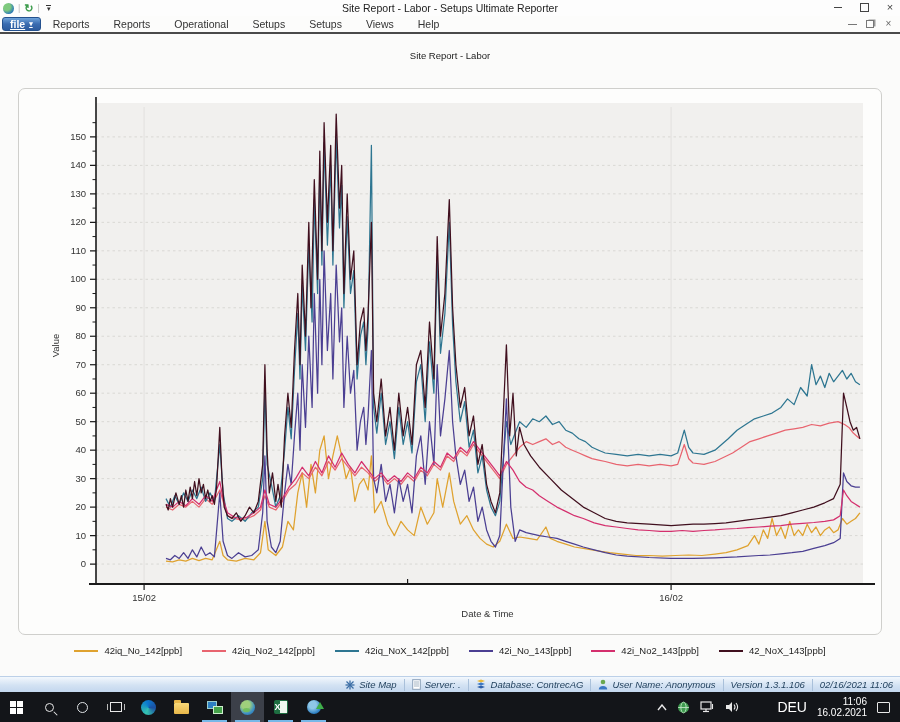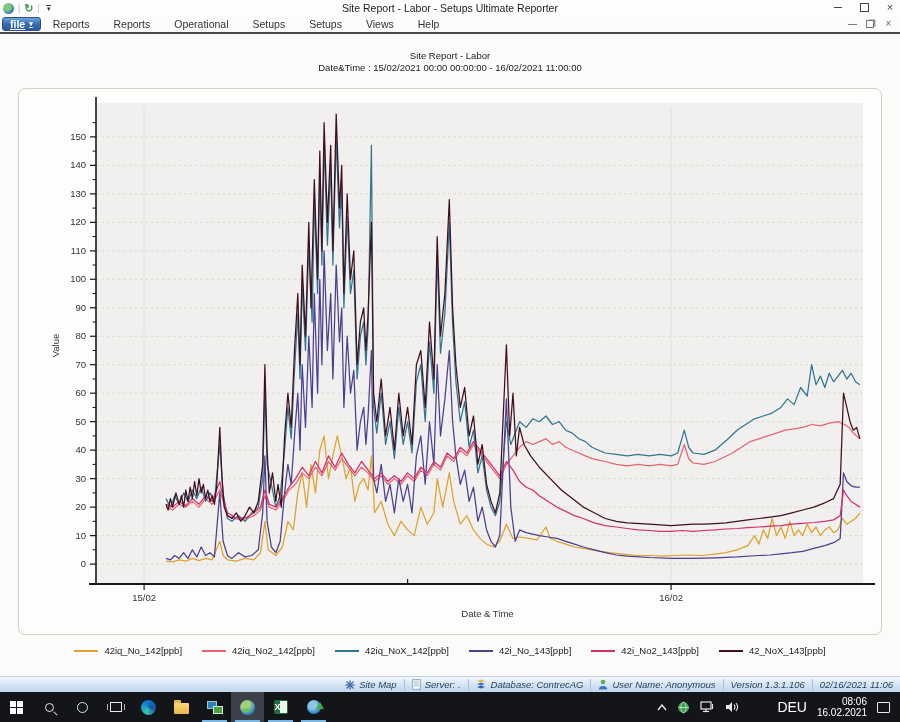--- a/index.html
+++ b/index.html
@@ -121,21 +121,20 @@
       </div>
     <div class="mdi-controls">
       <span class="mdic mdic-min"></span>
       <span class="mdic mdic-rest"></span>
       <span class="mdic mdic-close">×</span>
     </div>
   </div>
 
   <div class="report-head">
     <div class="report-title">Site Report - Labor</div>
-    <div class="report-sub">Date&amp;Time : 15/02/2021 00:00 00:00:00 - 16/02/2021 11:00:00</div>
   </div>
 
   <div class="chart-panel">
     <svg id="chart-svg" width="860" height="544" viewBox="0 0 860 544">
         <rect x="77" y="14" width="767" height="481" fill="#f1f0ee"></rect>
         <line x1="125.08846263956484" x2="125.08846263956484" y1="18" y2="495" stroke="#e2e1de" stroke-width="1"></line>
         <line x1="652.0853134841111" x2="652.0853134841111" y1="18" y2="495" stroke="#e2e1de" stroke-width="1"></line>
         <line x1="77" x2="844" y1="475.065671641791" y2="475.065671641791" stroke="#d9d8d4" stroke-width="1" stroke-dasharray="2.5,3"></line>
         <line x1="77" x2="844" y1="446.5880597014925" y2="446.5880597014925" stroke="#d9d8d4" stroke-width="1" stroke-dasharray="2.5,3"></line>
         <line x1="77" x2="844" y1="418.110447761194" y2="418.110447761194" stroke="#d9d8d4" stroke-width="1" stroke-dasharray="2.5,3"></line>
@@ -354,20 +353,20 @@
           <line x1="6" y1="8" x2="6" y2="10" stroke="#e8e8e8" stroke-width="1.2"></line>
           <path d="M12.5,3 v5" stroke="#e8e8e8" stroke-width="1.1"></path>
         </svg>
       <svg width="14" height="12">
           <polygon points="1,4 4,4 7,1 7,11 4,8 1,8" fill="#e8e8e8"></polygon>
           <path d="M9,3.5 q2,2.5 0,5" fill="none" stroke="#e8e8e8" stroke-width="1.1"></path>
           <path d="M11,2 q3.2,4 0,8" fill="none" stroke="#e8e8e8" stroke-width="1.1"></path>
         </svg>
       <span class="tray-lang">DEU</span>
       <div class="tray-clock">
-        <div>08:06</div>
+        <div>11:06</div>
         <div>16.02.2021</div>
       </div>
       <span class="action-center"></span>
     </div>
   </div>
 
 </div>
 
 </body></html>

